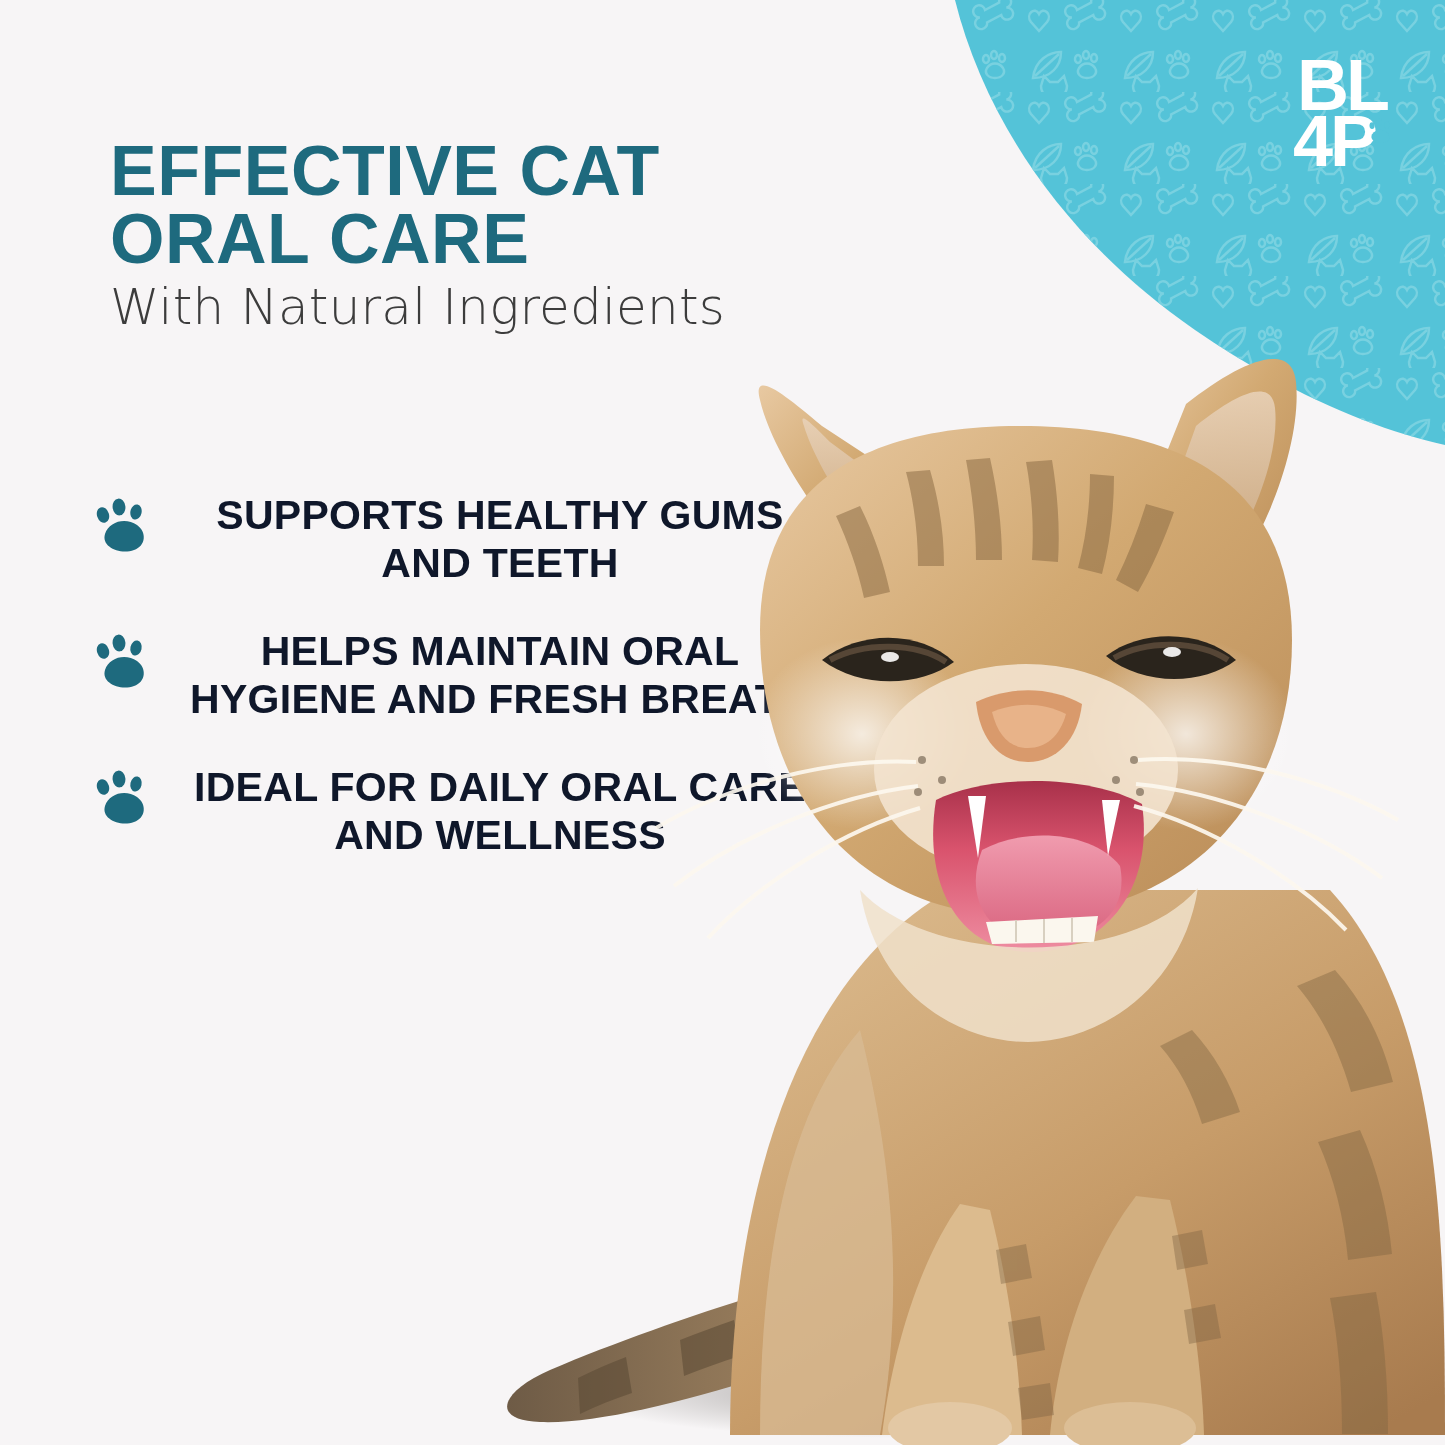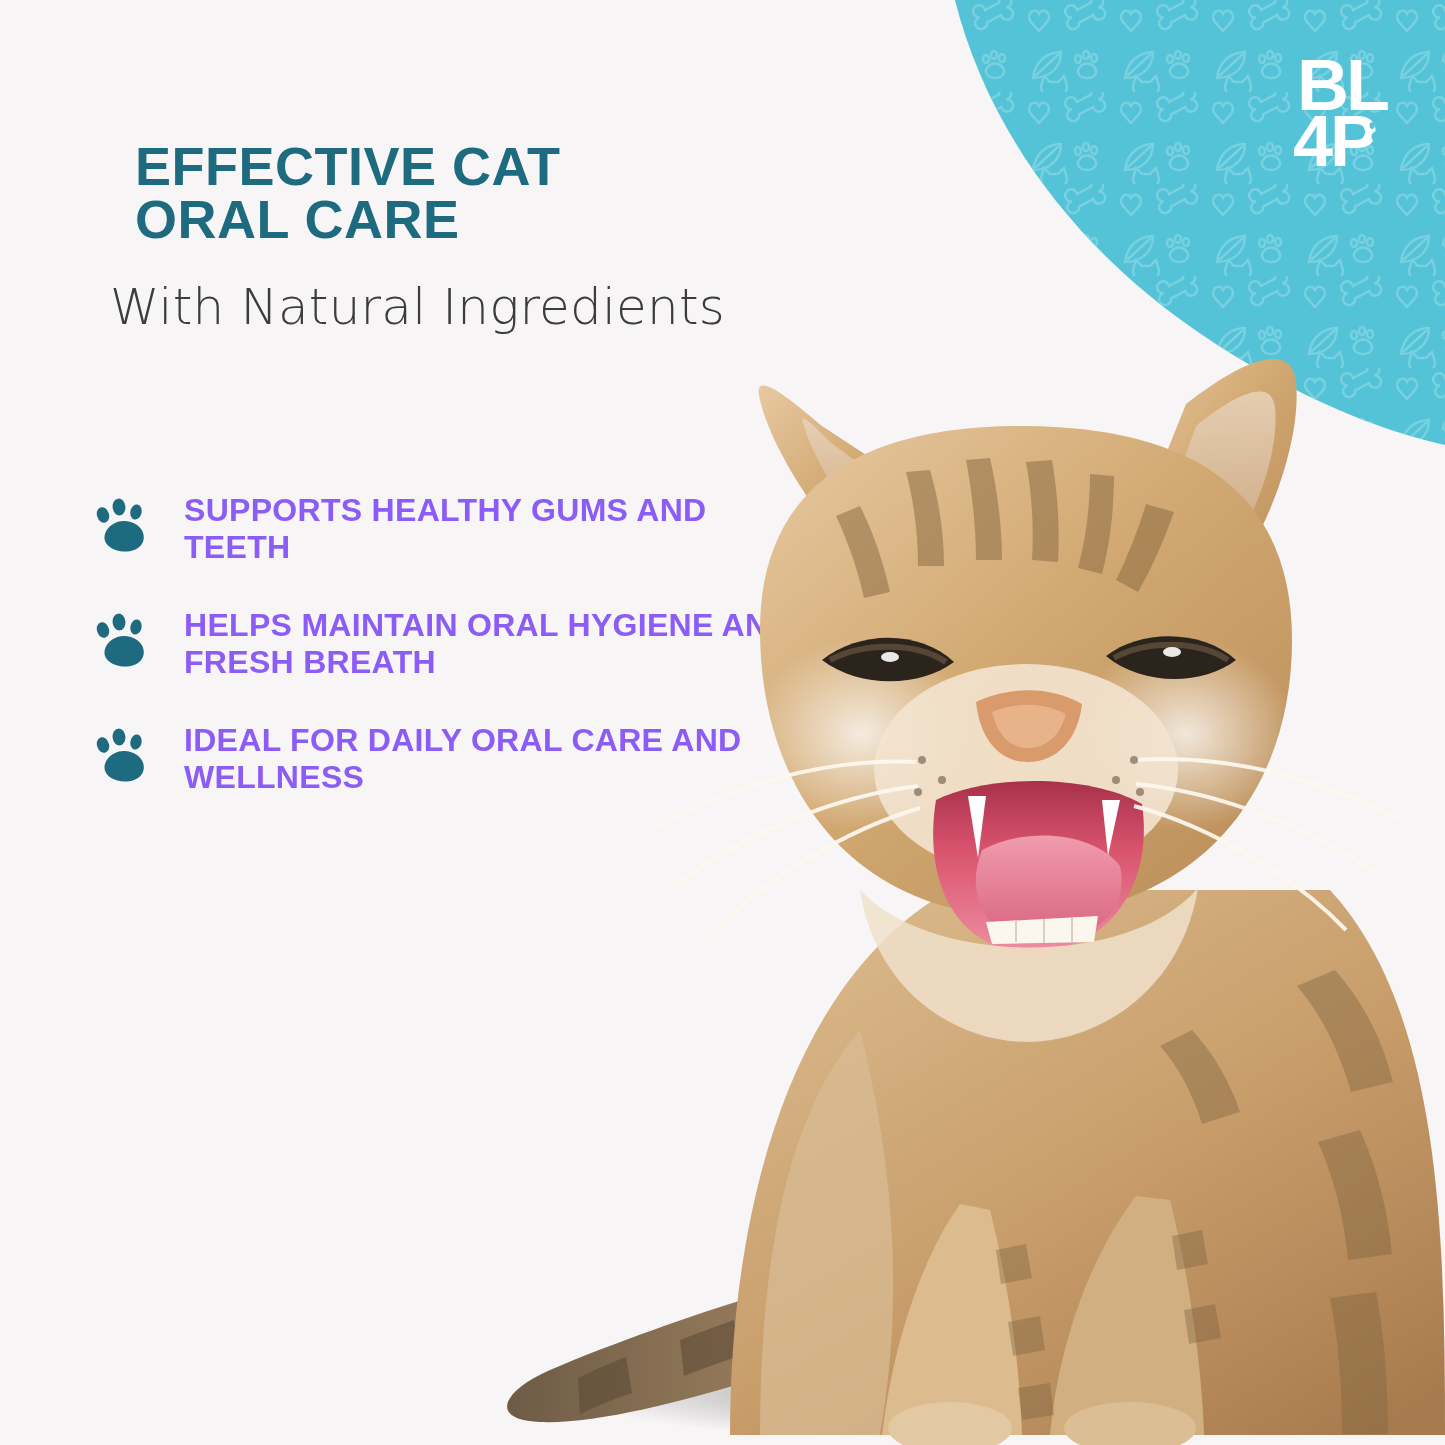--- a/index.html
+++ b/index.html
@@ -30,30 +30,29 @@
     position:absolute;
     top:48px;right:24px;
     width:128px;height:132px;
     z-index:6;
   }
   .logo svg{width:100%;height:100%;display:block;}
 
   
   .headline{
     position:absolute;
-    left:110px;top:104px;
+    left:110px;top:90px;
     width:700px;
     color:#1E6A7E;
-    font-size:54px;
+    font-size:70px;
     line-height:0.98;
     font-weight:bold;
     letter-spacing:0.5px;
     text-transform:uppercase;
     font-family:"Liberation Sans", sans-serif;
-    margin-left:25px;
   }
   .headline .l2{display:block;}
   .subtitle{
     position:absolute;
     left:110px;top:281px;
     width:760px;
     color:#3C3C3C;
     font-size:50px;
     font-weight:300;
     letter-spacing:0.2px;
@@ -74,28 +73,29 @@
   }
   .bullet:last-child{margin-bottom:0;}
   .paw{
     flex:0 0 auto;
     width:56px;height:58px;
     margin-right:32px;
     margin-top:6px;
   }
   .paw svg{width:100%;height:100%;display:block;}
   .bullet-text{
-    color:#8b5cf6;
-    font-size:32px;
+    color:#0f172a;
+    font-size:41px;
     font-weight:bold;
     line-height:1.17;
     letter-spacing:0.3px;
     text-transform:uppercase;
     font-family:"Liberation Sans", sans-serif;
     max-width:640px;
+    text-align:center;
   }
 
   
   .cat-layer{
     position:absolute;
     left:430px;top:330px;
     width:1015px;height:1115px;
     z-index:4;
     pointer-events:none;
   }

